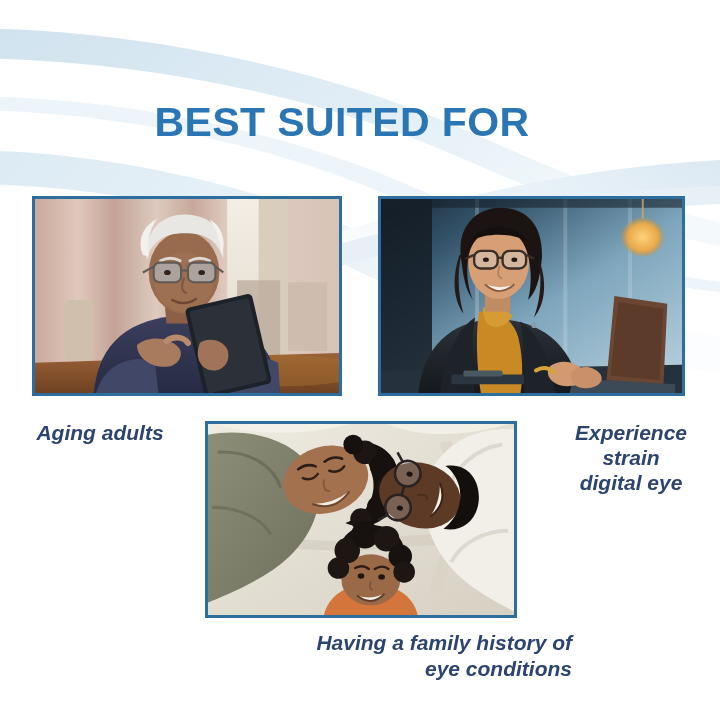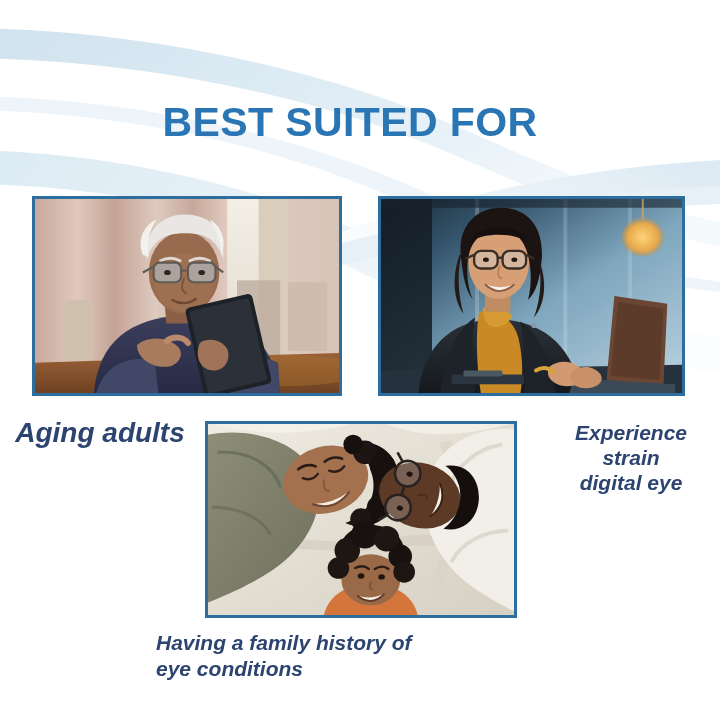--- a/index.html
+++ b/index.html
@@ -37,21 +37,20 @@
     top: 72px;
     width: 684px;
     text-align: center;
     color: #2a75b3;
     font-family: "Liberation Sans", sans-serif;
     font-weight: bold;
     font-size: 41px;
     line-height: 47px;
     letter-spacing: 0.4px;
     z-index: 5;
-    margin-left: 8px;
   }
   .headline .line {
     display: block;
     white-space: nowrap;
   }
 
   
   .photo {
     position: absolute;
     border: 3px solid #2e6e9e;
@@ -76,36 +75,36 @@
     font-family: "Liberation Sans", sans-serif;
     font-weight: bold;
     font-style: italic;
     z-index: 6;
   }
   .cap-left {
     left: 0;
     top: 420px;
     width: 200px;
     text-align: center;
-    font-size: 28px;
+    font-size: 21px;
     line-height: 26px;
   }
   .cap-right {
     left: 534px;
     top: 420px;
     width: 194px;
     text-align: center;
     font-size: 21px;
     line-height: 25px;
   }
   .cap-bottom {
-    left: 156px;
+    left: 132px;
     top: 630px;
     width: 440px;
-    text-align: left;
+    text-align: right;
     font-size: 21px;
     line-height: 26px;
   }
   .caption .line { display: block; }
 </style>
 </head>
 <body>
 
 <div id="poster">
 

